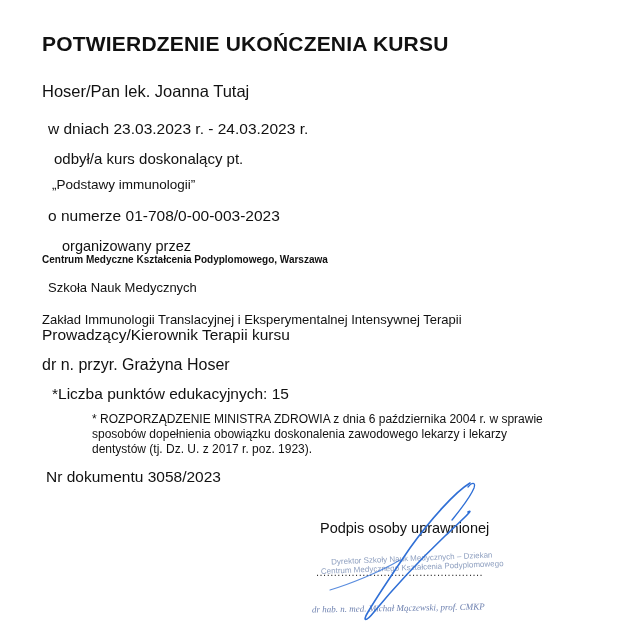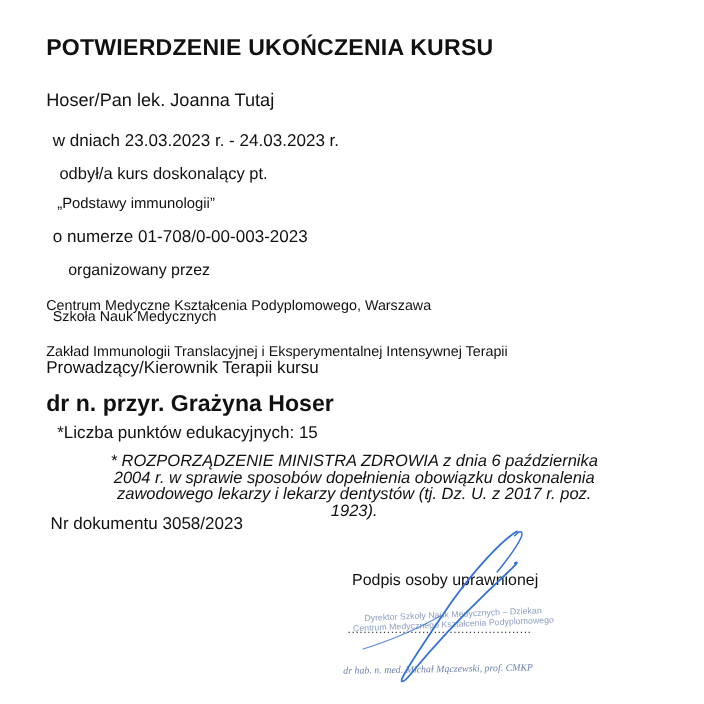--- a/index.html
+++ b/index.html
@@ -11,29 +11,29 @@
     position: relative;
   }
   .line { position: absolute; left: 0; width: 514px; text-align: left; white-space: nowrap; margin-left: 42px; }
   .title { top: 32px; font-size: 21px; font-weight: bold; letter-spacing: 0.2px; }
   .name { top: 82px; font-size: 16.5px; }
   .dates { top: 120px; font-size: 15.5px; padding-left: 6px; }
   .completed { top: 150px; font-size: 15px; padding-left: 12px; }
   .course { top: 177px; font-size: 13.5px; padding-left: 10px; }
   .number { top: 207px; font-size: 15.5px; padding-left: 6px; }
   .organized { top: 238px; font-size: 14.5px; padding-left: 20px; }
-  .org1 { top: 270px; font-size: 13px; }
+  .org1 { top: 254px; font-size: 10px; font-weight: bold; }
   .org2 { top: 280px; font-size: 13px; padding-left: 6px; }
   .org3 { top: 312px; font-size: 13px; }
   .leader-label { top: 326px; font-size: 15.5px; }
-  .leader-name { top: 356px; font-size: 21px; font-weight: bold; }
+  .leader-name { top: 356px; font-size: 16px; }
   .points { top: 385px; font-size: 15.5px; padding-left: 10px; }
   .footnote {
     position: absolute; top: 412px; left: 92px; width: 460px;
-    font-size: 15px; font-style: italic; line-height: 15px; text-align: center;
+    font-size: 12px; line-height: 15px; 
   }
   .docnum { top: 468px; font-size: 15.5px; padding-left: 4px; }
   .sig-label { position: absolute; top: 520px; left: 320px; font-size: 14.5px; white-space: nowrap; }
   .stamp {
     position: absolute; left: 312px; top: 554px; width: 200px;
     font-size: 8px; line-height: 9px; color: #8fa0c0; text-align: center;
     transform: rotate(-2.5deg); white-space: nowrap;
   }
   .dots { position: absolute; left: 316px; top: 566px; font-size: 11px; color: #333; letter-spacing: 0.5px; white-space: nowrap; }
   .sig-stamp {

